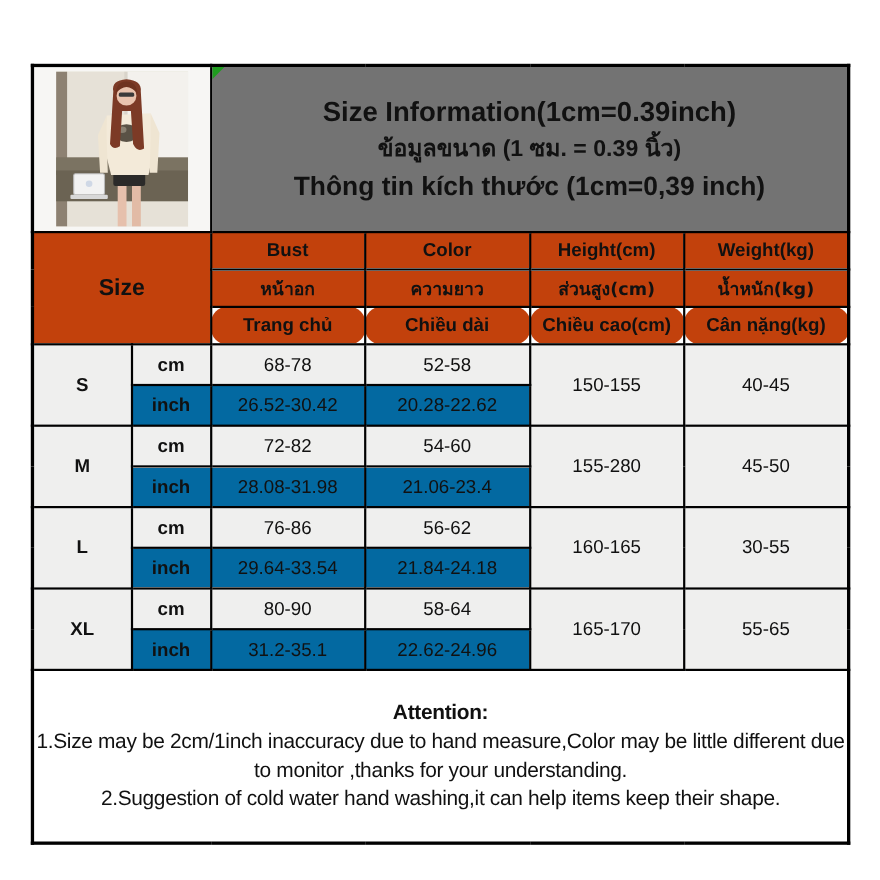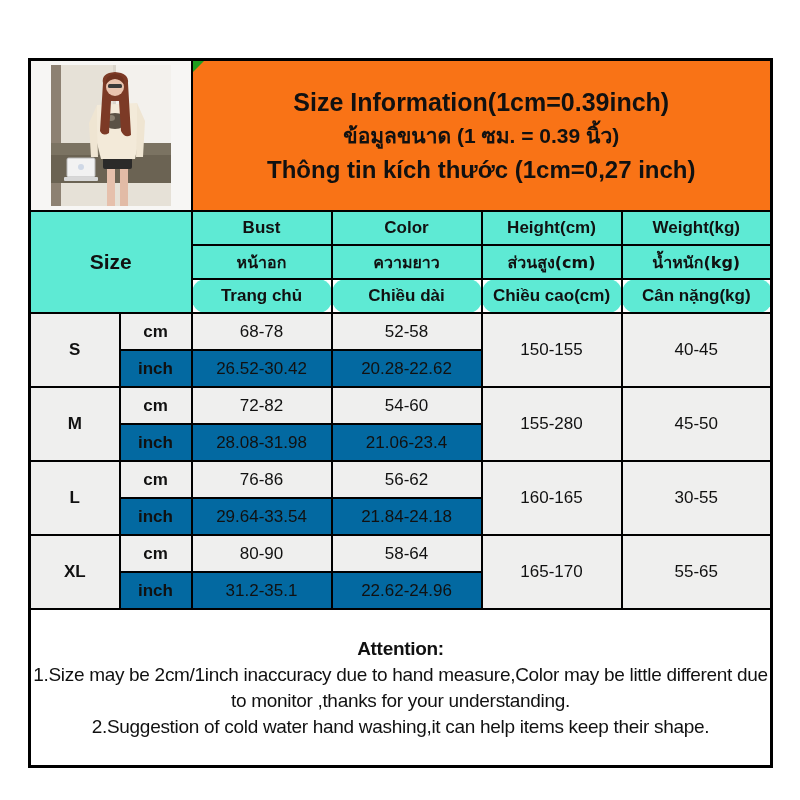--- a/index.html
+++ b/index.html
@@ -35,21 +35,21 @@
     overflow: hidden;
   }
   
 
   
   td.photo-cell {
     height: 149px;
     background: #f7f6f4;
   }
   td.title-cell {
-    background: #f97316;
+    background: #737373;
     position: relative;
   }
   .title-en { font-size: 25px; font-weight: bold; line-height: 34px; }
   .title-th { font-size: 21px; font-weight: bold; line-height: 34px; font-family: Liberation Sans, sans-serif; }
   .title-vi { font-size: 24px; font-weight: bold; line-height: 34px; }
   .corner-marker {
     position: absolute;
     left: 0;
     top: 0;
     width: 0;
@@ -59,21 +59,21 @@
   }
   .photo-frame {
     width: 120px;
     height: 141px;
     margin: 0 auto;
     background: #ece7de;
     display: block;
   }
 
   
-  tr.hdr td { height: 32px; background: #5eead4; font-weight: bold; margin-top: 12px; }
+  tr.hdr td { height: 32px; background: #c2410c; font-weight: bold; margin-top: 12px; }
   td.size-head {
     background: #e3e3e2;
     font-size: 21px;
     font-weight: bold;
   }
   .hdr-en { font-size: 17px; }
   .hdr-th { font-size: 16px; font-family: "DejaVu Sans", sans-serif; }
   .hdr-vi { font-size: 17px; border-radius: 14px; }
 
   
@@ -150,21 +150,21 @@
 
           <rect x="57" y="19" width="14" height="4" rx="1.5" fill="#3a3a3a"></rect>
 
           <path d="M54 20 Q55 9 64 9 Q73 9 74 20 Q69 14 64 14 Q59 14 54 20 Z" fill="#6f3320"></path>
         </svg>
       </td>
       <td class="title-cell" colspan="4">
         <span class="corner-marker"></span>
         <div class="title-en">Size Information(1cm=0.39inch)</div>
         <div class="title-th">ข้อมูลขนาด (1 ซม. = 0.39 นิ้ว)</div>
-        <div class="title-vi">Thông tin kích thước (1cm=0,27 inch)</div>
+        <div class="title-vi">Thông tin kích thước (1cm=0,39 inch)</div>
       </td>
     </tr>
 
     <tr class="hdr">
       <td class="size-head" colspan="2" rowspan="3">Size</td>
       <td class="hdr-en">Bust</td>
       <td class="hdr-en">Color</td>
       <td class="hdr-en">Height(cm)</td>
       <td class="hdr-en">Weight(kg)</td>
     </tr>

